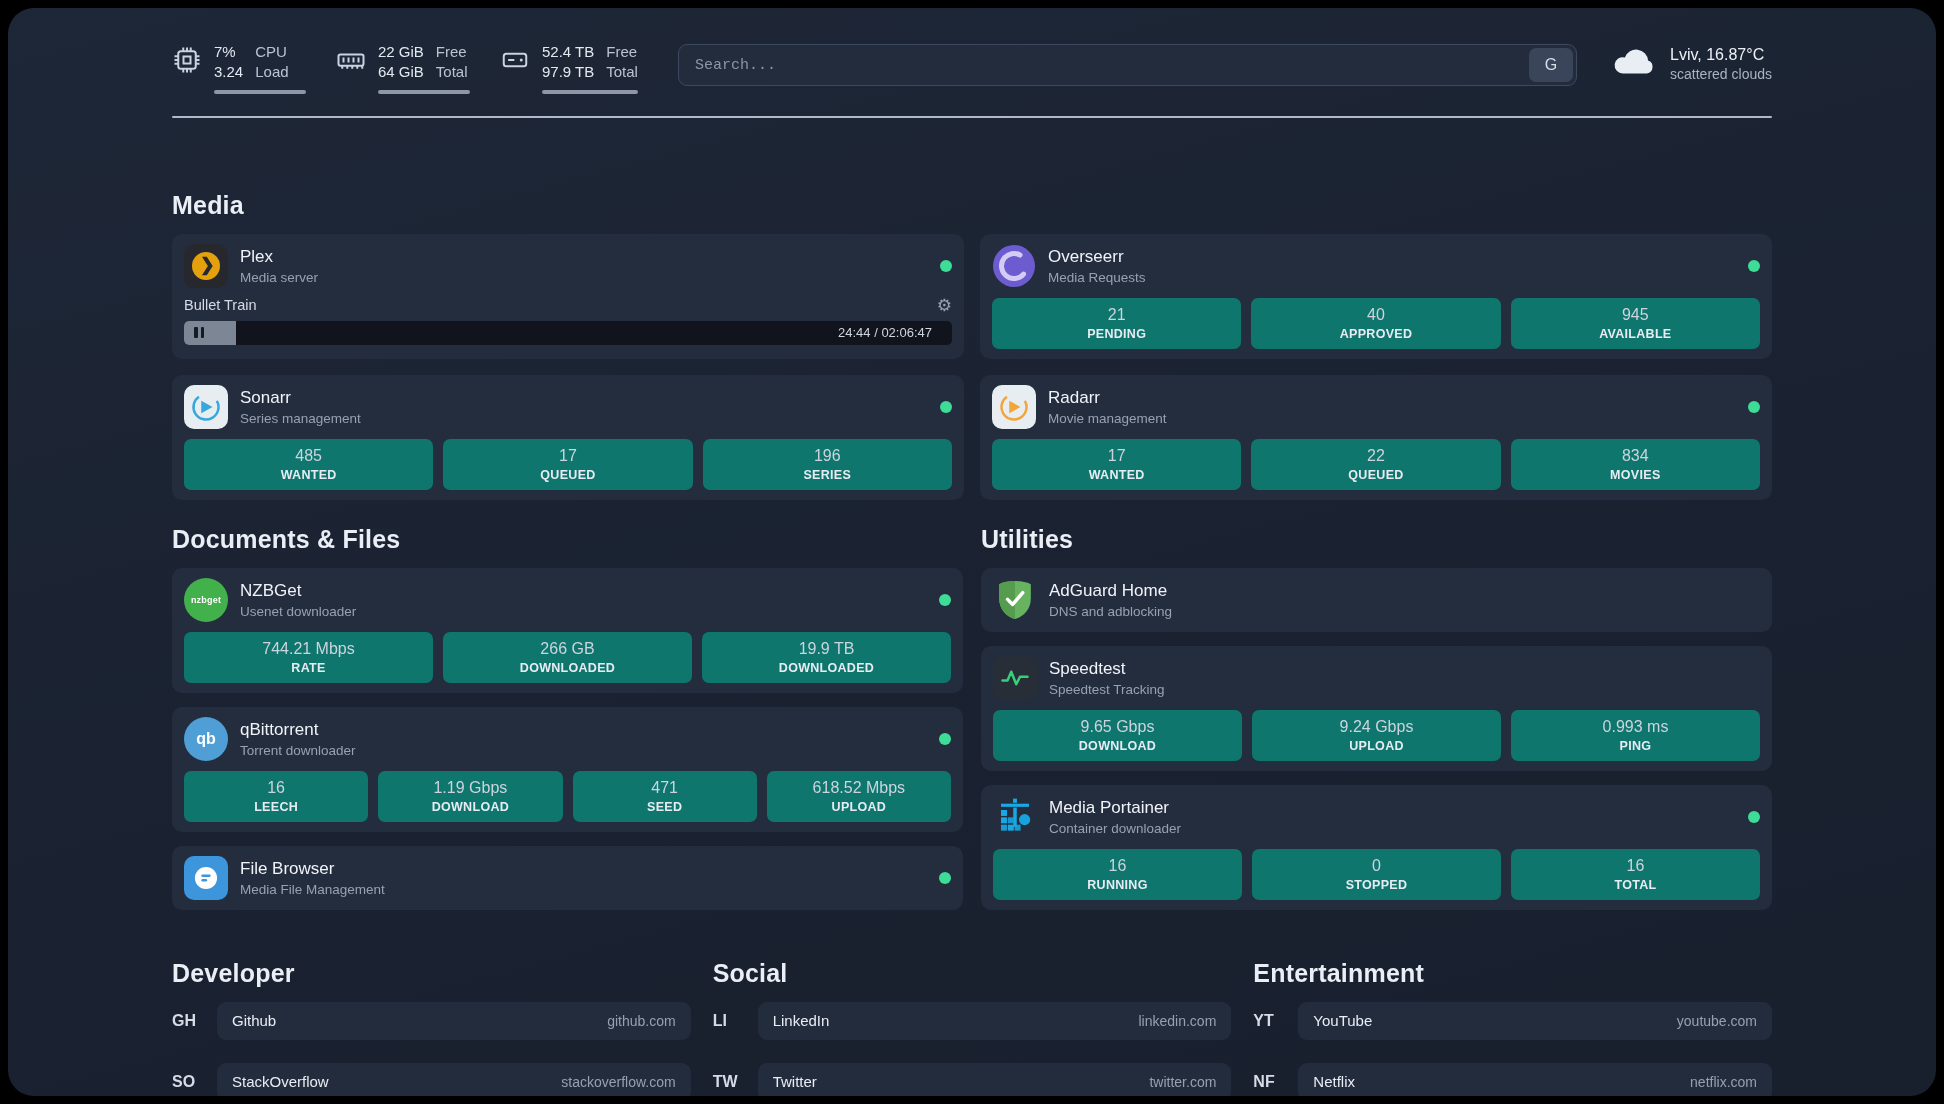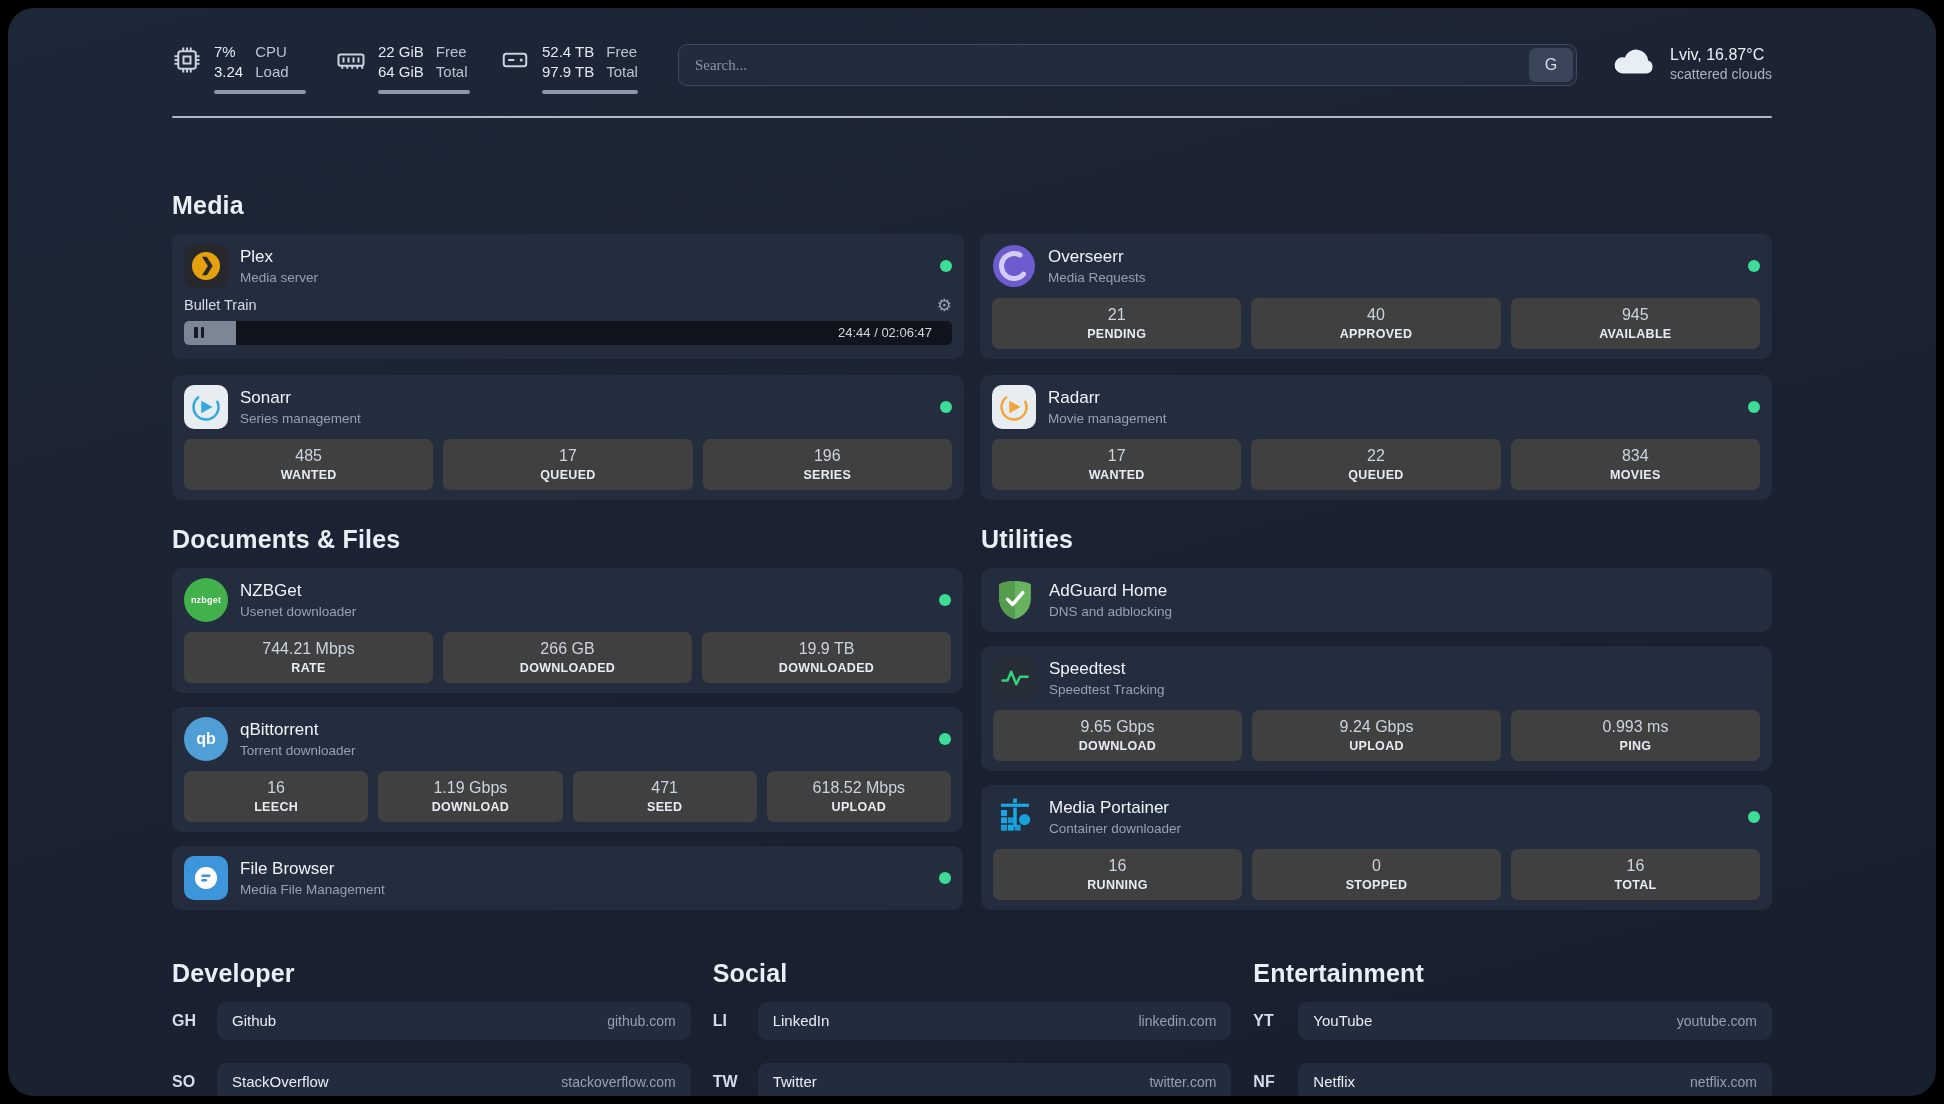--- a/index.html
+++ b/index.html
@@ -12,21 +12,21 @@
   
   .topbar{display:flex;align-items:flex-start}
   .res{display:flex;flex-direction:column;margin-right:30px}
   .res-top{display:flex;align-items:center;gap:12px}
   .res-col{display:flex;flex-direction:column;font-size:15px;line-height:1.35}
   .res-col.vals{color:#e2e8f0}
   .res-col.labs{color:#bac3d0}
   .res-bar{height:4px;border-radius:2px;background:#8d97a8;margin-top:7px;margin-left:42px;min-width:92px}
   .search{flex:1;margin:2px 34px 0 10px;position:relative}
   .search input{width:100%;height:42px;background:#232c3d;border:1px solid #3c4960;border-radius:9px;
-                color:#cfd6e0;font-size:15px;padding:0 58px 0 16px;outline:none;font-family:Liberation Serif, serif}
+                color:#cfd6e0;font-size:15px;padding:0 58px 0 16px;outline:none;font-family:Liberation Mono, monospace}
   .search input::placeholder{color:#8b95a6}
   .gbtn{position:absolute;right:4px;top:4px;width:44px;height:34px;background:#3a4559;border-radius:7px;
         display:flex;align-items:center;justify-content:center;color:#d8dee8;font-size:16px;cursor:pointer}
   .weather{display:flex;align-items:center;gap:13px;margin-top:2px}
   .weather-txt{display:flex;flex-direction:column}
   .weather-loc{font-size:16px;color:#ecf0f6;line-height:1.35}
   .weather-cond{font-size:14px;color:#aab3c2}
   .divider{height:2px;background:#c3cad6;opacity:.9;border-radius:1px;margin-top:22px}
 
   
@@ -47,21 +47,21 @@
   .circ-green{background:#43b14b;border-radius:50%}
   .circ-blue{background:#4f9fd6;border-radius:50%}
   .icon-txt{color:#fff;font-weight:700}
   .icon-txt.tiny{font-size:9px;letter-spacing:.2px}
   .icon-txt.mid{font-size:16px}
   .svc-text{display:flex;flex-direction:column;min-width:0}
   .svc-name{font-size:17px;color:#f0f3f8;line-height:1.25}
   .svc-desc{font-size:13.5px;color:#97a1b2;margin-top:2px}
   .dot{width:12px;height:12px;border-radius:50%;background:#3ddc97;margin-left:auto;flex:none}
   .stats{display:flex;gap:10px;margin-top:10px}
-  .stat{flex:1;background:#404040;border-radius:7px;padding:8px 4px;text-align:center;min-width:0}
+  .stat{flex:1;background:#0f766e;border-radius:7px;padding:8px 4px;text-align:center;min-width:0}
   .stat-v{font-size:16px;color:#ccd4df;white-space:nowrap}
   .stat-l{font-size:12.5px;font-weight:700;color:#e7ecf3;margin-top:3px;letter-spacing:.3px;white-space:nowrap}
 
   
   .player{margin-top:9px}
   .player-top{display:flex;align-items:center;font-size:14.5px;color:#d6dce6}
   .gear{margin-left:auto;color:#96a0b0;font-size:17px;cursor:pointer;line-height:1}
   .player-bar{margin-top:7px;height:24px;background:#11141d;border-radius:5px;display:flex;align-items:center;position:relative;overflow:hidden;cursor:pointer}
   .player-fill{position:absolute;left:0;top:0;bottom:0;width:52px;background:#7d8695}
   .pause{position:relative;margin-left:10px;display:flex;gap:3px;z-index:1;cursor:pointer}

